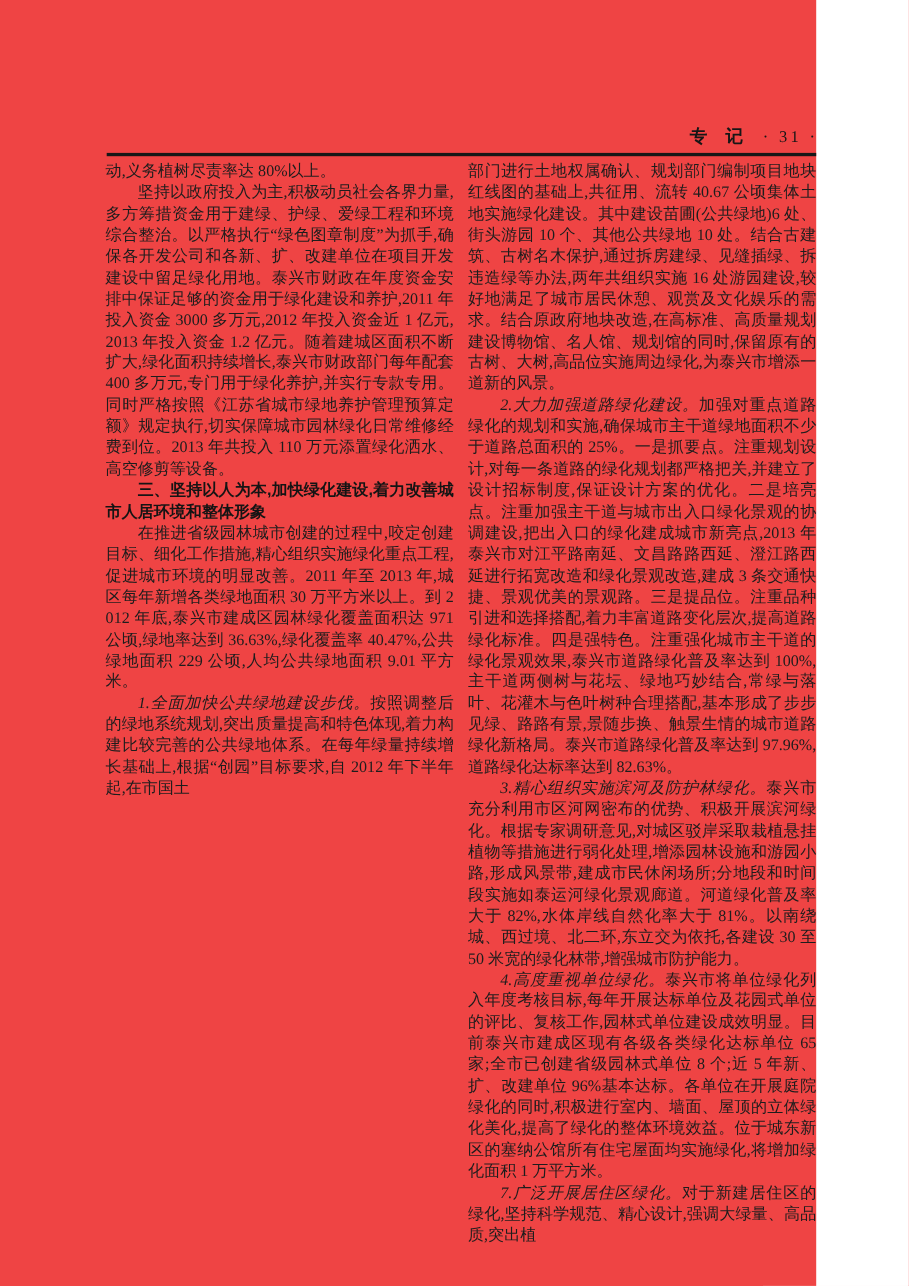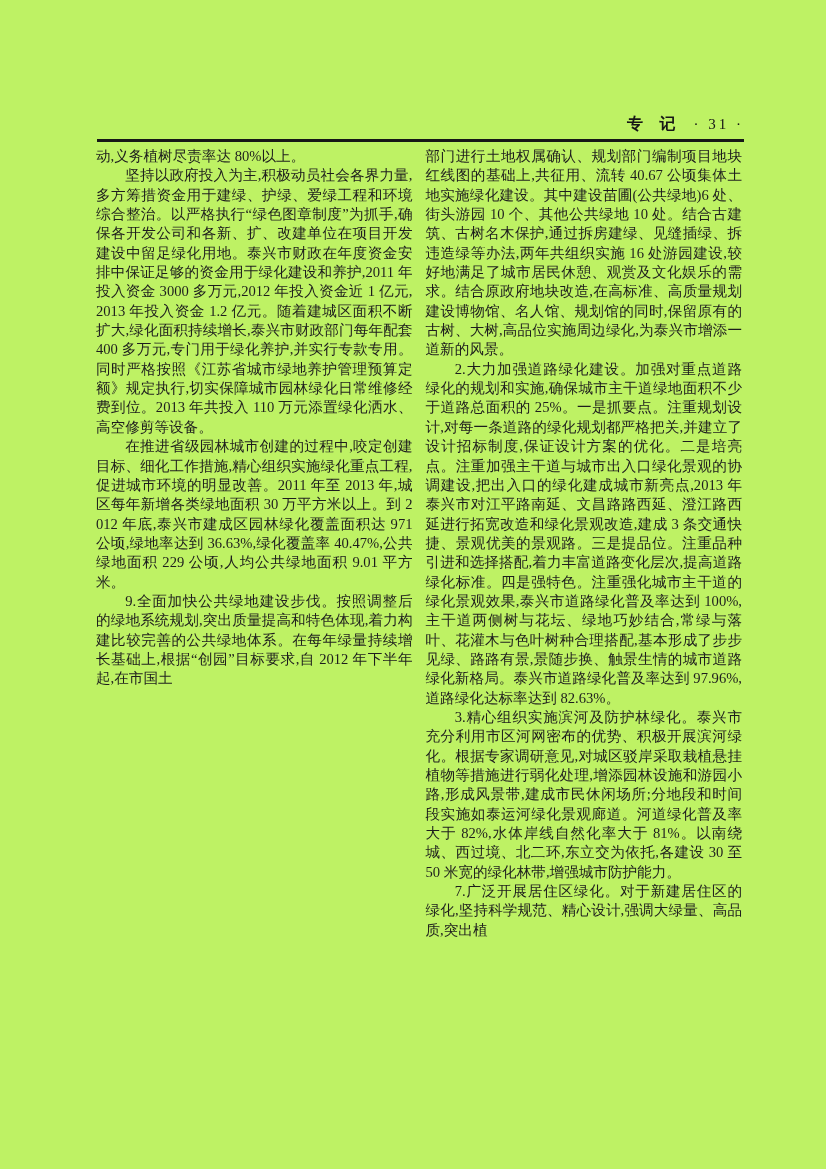--- a/index.html
+++ b/index.html
@@ -1,20 +1,20 @@
 <!DOCTYPE html>
 <html><head>
 <meta charset="utf-8">
 <style>
   html, body { margin: 0; padding: 0; background: #ffffff; }
   .page {
     position: relative;
-    width: 826px;
+    width: 742px;
     height: 1169px;
-    background: #bef264;
+    background: #ef4444;
     overflow: hidden;
     font-family: "Liberation Serif", "DejaVu Serif", serif;
     color: #1d1d1d;
   }
   .page-header {
     position: absolute;
     top: 114px;
     left: 96px;
     width: 648px;
     text-align: right;
@@ -59,44 +59,46 @@
     word-break: break-all;
     text-indent: 2em;
     color: #1d1d1d;
   }
   p.cont { text-indent: 0; }
   p.heading {
     font-family: "Liberation Sans", "DejaVu Sans", sans-serif;
     font-weight: 700;
     color: #141414;
   }
-  .kai { }
+  .kai { font-style: italic; }
 </style>
 </head>
 <body>
 
 <div class="page">
 
   <div class="page-header">
     <span class="section-label">专  记</span><span class="page-number">· 31 ·</span>
   </div>
 
   <div class="header-rule"></div>
 
   <div class="content">
 
     <div class="col">
       <p class="para cont">动,义务植树尽责率达 80%以上。</p>
       <p class="para">坚持以政府投入为主,积极动员社会各界力量,多方筹措资金用于建绿、护绿、爱绿工程和环境综合整治。以严格执行“绿色图章制度”为抓手,确保各开发公司和各新、扩、改建单位在项目开发建设中留足绿化用地。泰兴市财政在年度资金安排中保证足够的资金用于绿化建设和养护,2011 年投入资金 3000 多万元,2012 年投入资金近 1 亿元,2013 年投入资金 1.2 亿元。随着建城区面积不断扩大,绿化面积持续增长,泰兴市财政部门每年配套 400 多万元,专门用于绿化养护,并实行专款专用。同时严格按照《江苏省城市绿地养护管理预算定额》规定执行,切实保障城市园林绿化日常维修经费到位。2013 年共投入 110 万元添置绿化洒水、高空修剪等设备。</p>
+      <p class="para heading">三、坚持以人为本,加快绿化建设,着力改善城市人居环境和整体形象</p>
       <p class="para">在推进省级园林城市创建的过程中,咬定创建目标、细化工作措施,精心组织实施绿化重点工程,促进城市环境的明显改善。2011 年至 2013 年,城区每年新增各类绿地面积 30 万平方米以上。到 2012 年底,泰兴市建成区园林绿化覆盖面积达 971 公顷,绿地率达到 36.63%,绿化覆盖率 40.47%,公共绿地面积 229 公顷,人均公共绿地面积 9.01 平方米。</p>
-      <p class="para"><span class="kai">9.全面加快公共绿地建设步伐。</span><span>按照调整后的绿地系统规划,突出质量提高和特色体现,着力构建比较完善的公共绿地体系。在每年绿量持续增长基础上,根据“创园”目标要求,自 2012 年下半年起,在市国土</span></p>
+      <p class="para"><span class="kai">1.全面加快公共绿地建设步伐。</span><span>按照调整后的绿地系统规划,突出质量提高和特色体现,着力构建比较完善的公共绿地体系。在每年绿量持续增长基础上,根据“创园”目标要求,自 2012 年下半年起,在市国土</span></p>
     </div>
 
     <div class="col">
       <p class="para cont">部门进行土地权属确认、规划部门编制项目地块红线图的基础上,共征用、流转 40.67 公顷集体土地实施绿化建设。其中建设苗圃(公共绿地)6 处、街头游园 10 个、其他公共绿地 10 处。结合古建筑、古树名木保护,通过拆房建绿、见缝插绿、拆违造绿等办法,两年共组织实施 16 处游园建设,较好地满足了城市居民休憩、观赏及文化娱乐的需求。结合原政府地块改造,在高标准、高质量规划建设博物馆、名人馆、规划馆的同时,保留原有的古树、大树,高品位实施周边绿化,为泰兴市增添一道新的风景。</p>
       <p class="para"><span class="kai">2.大力加强道路绿化建设。</span><span>加强对重点道路绿化的规划和实施,确保城市主干道绿地面积不少于道路总面积的 25%。一是抓要点。注重规划设计,对每一条道路的绿化规划都严格把关,并建立了设计招标制度,保证设计方案的优化。二是培亮点。注重加强主干道与城市出入口绿化景观的协调建设,把出入口的绿化建成城市新亮点,2013 年泰兴市对江平路南延、文昌路路西延、澄江路西延进行拓宽改造和绿化景观改造,建成 3 条交通快捷、景观优美的景观路。三是提品位。注重品种引进和选择搭配,着力丰富道路变化层次,提高道路绿化标准。四是强特色。注重强化城市主干道的绿化景观效果,泰兴市道路绿化普及率达到 100%,主干道两侧树与花坛、绿地巧妙结合,常绿与落叶、花灌木与色叶树种合理搭配,基本形成了步步见绿、路路有景,景随步换、触景生情的城市道路绿化新格局。泰兴市道路绿化普及率达到 97.96%,道路绿化达标率达到 82.63%。</span></p>
       <p class="para"><span class="kai">3.精心组织实施滨河及防护林绿化。</span><span>泰兴市充分利用市区河网密布的优势、积极开展滨河绿化。根据专家调研意见,对城区驳岸采取栽植悬挂植物等措施进行弱化处理,增添园林设施和游园小路,形成风景带,建成市民休闲场所;分地段和时间段实施如泰运河绿化景观廊道。河道绿化普及率大于 82%,水体岸线自然化率大于 81%。以南绕城、西过境、北二环,东立交为依托,各建设 30 至 50 米宽的绿化林带,增强城市防护能力。</span></p>
+      <p class="para"><span class="kai">4.高度重视单位绿化。</span><span>泰兴市将单位绿化列入年度考核目标,每年开展达标单位及花园式单位的评比、复核工作,园林式单位建设成效明显。目前泰兴市建成区现有各级各类绿化达标单位 65 家;全市已创建省级园林式单位 8 个;近 5 年新、扩、改建单位 96%基本达标。各单位在开展庭院绿化的同时,积极进行室内、墙面、屋顶的立体绿化美化,提高了绿化的整体环境效益。位于城东新区的塞纳公馆所有住宅屋面均实施绿化,将增加绿化面积 1 万平方米。</span></p>
       <p class="para"><span class="kai">7.广泛开展居住区绿化。</span><span>对于新建居住区的绿化,坚持科学规范、精心设计,强调大绿量、高品质,突出植</span></p>
     </div>
 
   </div>
 
 </div>
 
 </body></html>

